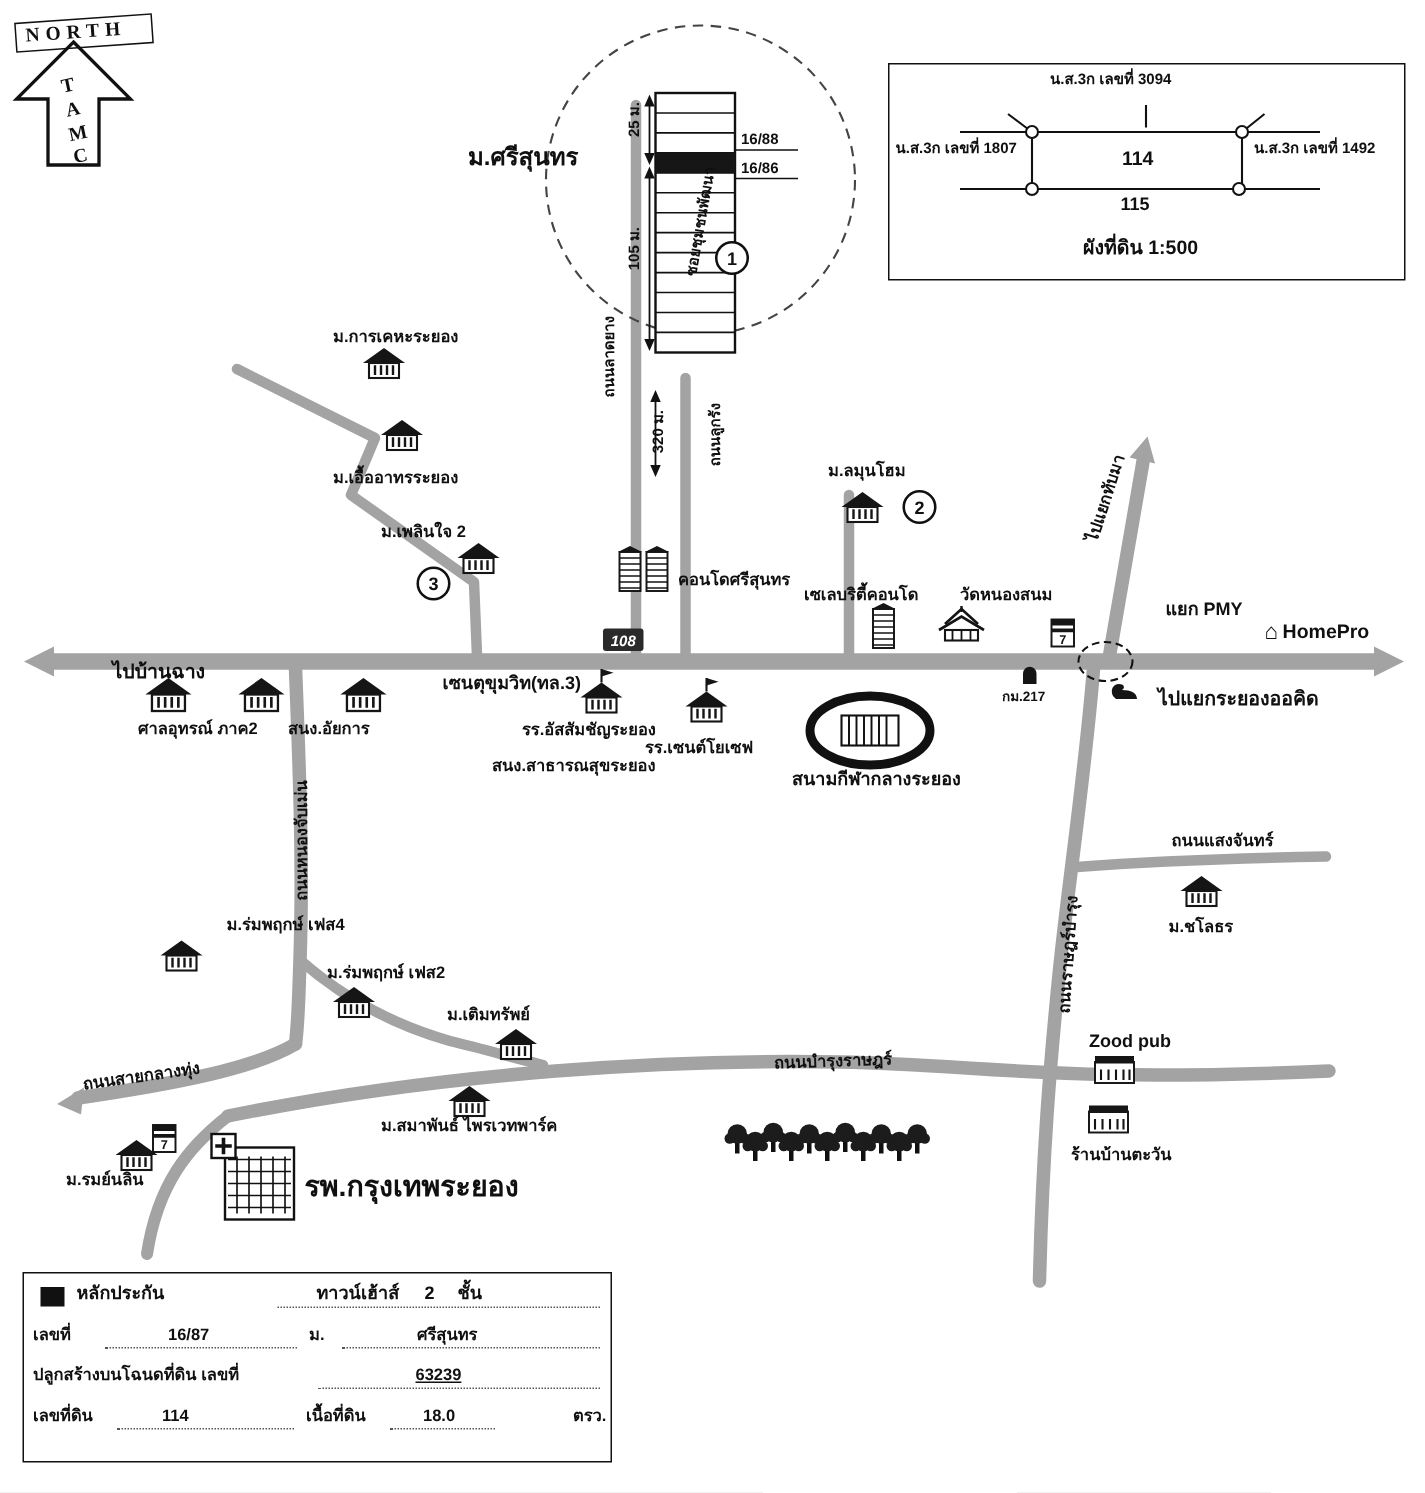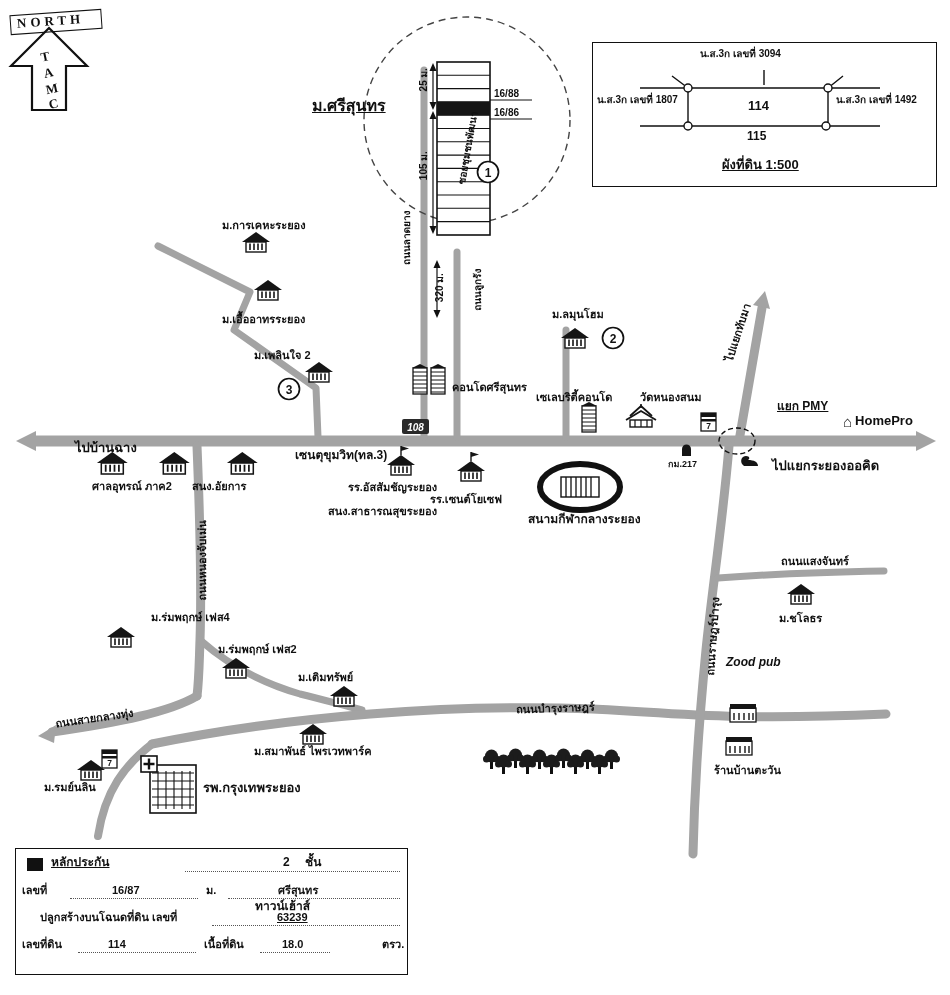--- a/index.html
+++ b/index.html
@@ -2,22 +2,22 @@
 <html><head>
 <meta charset="utf-8">
 <style>
   html,body{margin:0;padding:0;background:#e8e8e8;}
   #stage{position:relative;width:950px;height:995px;background:#ffffff;overflow:hidden;
          font-family:"Liberation Sans","DejaVu Sans",sans-serif;color:#101010;}
   svg{position:absolute;left:0;top:0;}
   .lbl{position:absolute;font:700 11px/1.15 "Liberation Sans","DejaVu Sans",sans-serif;
        color:#101010;white-space:nowrap;}
   .fs9{font-size:9px}.fs10{font-size:10px}.fs12{font-size:12px}.fs13{font-size:13px}
-  .fs15{font-size:13px}.fs16{font-size:16px}
-  .u{text-decoration:underline}
+  .fs15{font-size:19px}.fs16{font-size:16px}
+  .u{}
   .rot{display:block;text-align:center;transform:rotate(-90deg);transform-origin:center center;}
   .box{position:absolute;border:1.6px solid #111;background:#fff;}
   .dotted{position:absolute;border-top:1.6px dotted #555;height:0;}
   .blacksq{position:absolute;background:#111;}
   .serif{font-family:"Liberation Serif","DejaVu Serif",serif;}
   .hp{display:flex;align-items:center;gap:3px;font-weight:800;font-size:13px;}
   .hp .roof{font-size:15px;line-height:1;}
 </style>
 </head>
 <body>
@@ -249,39 +249,39 @@
   <div class="lbl" style="left:298px;top:671px;">ม.เติมทรัพย์</div>
   <div class="lbl" style="left:254px;top:745px;">ม.สมาพันธ์ ไพรเวทพาร์ค</div>
   <div class="lbl fs15" style="left:203px;top:781px;">รพ.กรุงเทพระยอง</div>
   <div class="lbl" style="left:44px;top:781px;">ม.รมย์นลิน</div>
   <div class="lbl" style="left:55px;top:712px;transform:rotate(-8deg);">ถนนสายกลางทุ่ง</div>
   <div class="lbl" style="left:516px;top:702px;transform:rotate(-2deg);">ถนนบำรุงราษฎร์</div>
 
   <div class="lbl" style="left:781px;top:555px;">ถนนแสงจันทร์</div>
   <div class="lbl" style="left:779px;top:612px;">ม.ชโลธร</div>
   <div class="lbl" style="left:663px;top:630px;width:100px;text-align:center;transform:rotate(-86deg);">ถนนราษฎร์บำรุง</div>
-  <div class="lbl fs12" style="left:726px;top:656px;font-style:italic;">Zood pub</div>
+  <div class="lbl fs12" style="left:726px;top:688px;">Zood pub</div>
   <div class="lbl" style="left:714px;top:764px;">ร้านบ้านตะวัน</div>
 
   <div class="box" style="left:15px;top:848px;width:391px;height:125px;background:transparent;"></div>
   <div class="blacksq" style="left:27px;top:858px;width:16px;height:13px;"></div>
   <div class="lbl fs12 u" style="left:51px;top:856px;">หลักประกัน</div>
   <div class="dotted" style="left:185px;top:871px;width:215px;"></div>
-  <div class="lbl fs12" style="left:211px;top:900px;margin-left:44px;">ทาวน์เฮ้าส์</div>
+  <div class="lbl fs12" style="left:211px;top:856px;">ทาวน์เฮ้าส์</div>
   <div class="lbl fs12" style="left:283px;top:856px;">2</div>
   <div class="lbl fs12" style="left:305px;top:856px;">ชั้น</div>
 
   <div class="lbl" style="left:22px;top:884px;">เลขที่</div>
   <div class="dotted" style="left:70px;top:898px;width:128px;"></div>
   <div class="lbl" style="left:112px;top:884px;">16/87</div>
   <div class="lbl" style="left:206px;top:884px;">ม.</div>
   <div class="dotted" style="left:228px;top:898px;width:172px;"></div>
   <div class="lbl" style="left:278px;top:884px;">ศรีสุนทร</div>
 
-  <div class="lbl" style="left:22px;top:911px;margin-left:18px;">ปลูกสร้างบนโฉนดที่ดิน เลขที่</div>
+  <div class="lbl" style="left:22px;top:911px;">ปลูกสร้างบนโฉนดที่ดิน เลขที่</div>
   <div class="dotted" style="left:212px;top:925px;width:188px;"></div>
   <div class="lbl" style="left:277px;top:911px;text-decoration:underline;">63239</div>
 
   <div class="lbl" style="left:22px;top:938px;">เลขที่ดิน</div>
   <div class="dotted" style="left:78px;top:952px;width:118px;"></div>
   <div class="lbl" style="left:108px;top:938px;">114</div>
   <div class="lbl" style="left:204px;top:938px;">เนื้อที่ดิน</div>
   <div class="dotted" style="left:260px;top:952px;width:70px;"></div>
   <div class="lbl" style="left:282px;top:938px;">18.0</div>
   <div class="lbl" style="left:338px;top:938px;margin-left:44px;">ตรว.</div>

